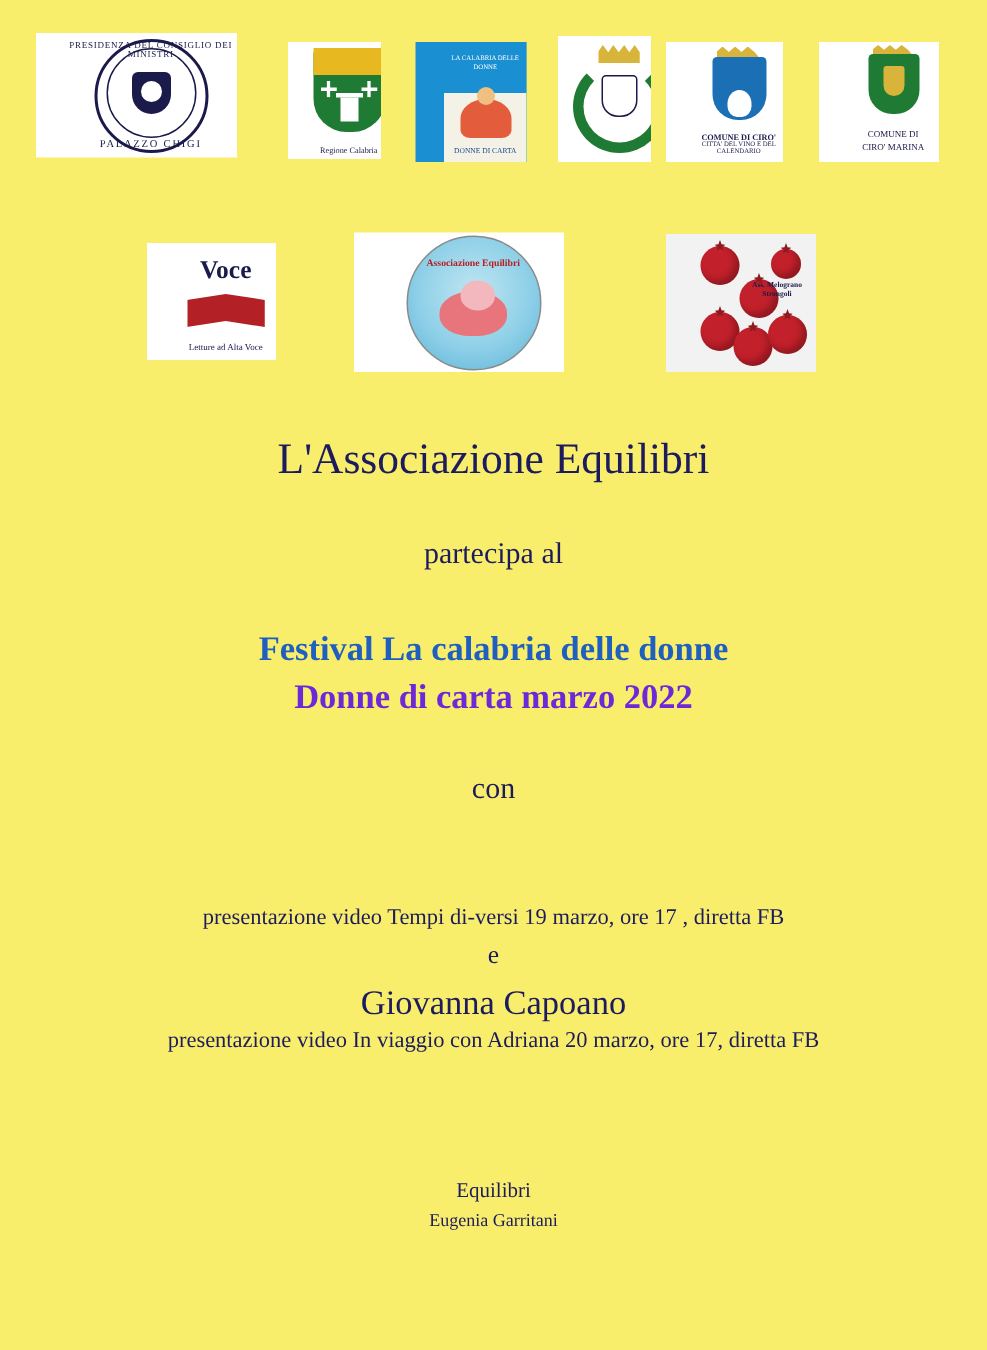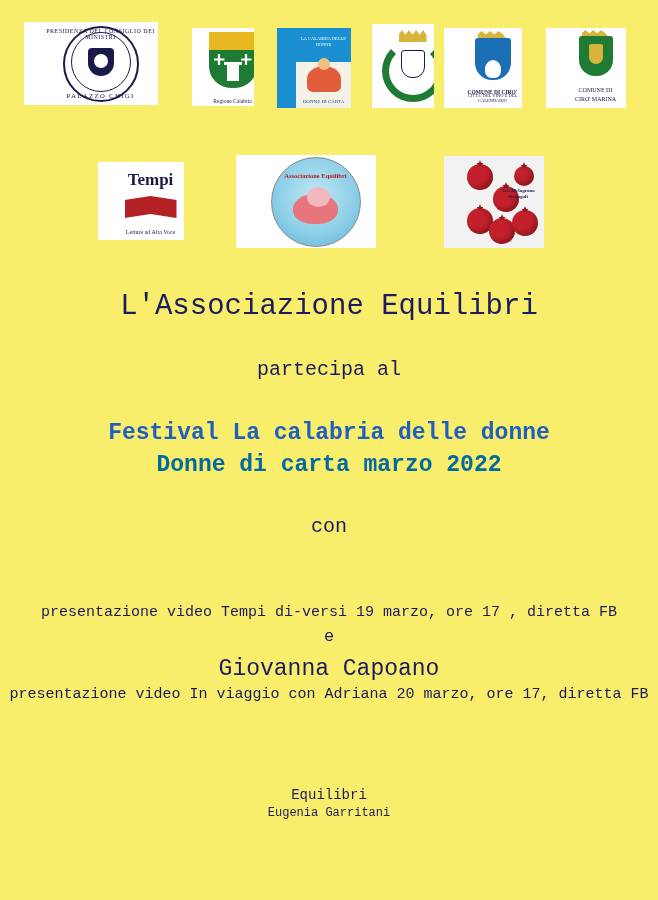--- a/index.html
+++ b/index.html
@@ -386,26 +386,26 @@
     font-weight: bold;
   }
 
   
   .line {
     position: absolute;
     left: 0;
     width: 100%;
     text-align: center;
     color: #1b1b5e;
-    font-family: Liberation Mono, monospace;
+    font-family: Liberation Serif, serif;
   }
   #t-assoc   { top: 290px; font-size: 29px; }
   #t-partec  { top: 358px; font-size: 20px; }
   #t-fest1   { top: 420px; font-size: 23px; font-weight: bold; color: #1f5fbf; }
-  #t-fest2   { top: 452px; font-size: 23px; font-weight: bold; color: #0369a1; }
+  #t-fest2   { top: 452px; font-size: 23px; font-weight: bold; color: #6d28d9; }
   #t-con     { top: 515px; font-size: 20px; }
   #t-name1   { top: 575px; font-size: 23px; }
   #t-desc1   { top: 604px; font-size: 15px; }
   #t-e       { top: 627px; font-size: 17px; }
   #t-name2   { top: 656px; font-size: 23px; }
   #t-desc2   { top: 686px; font-size: 15px; }
   #t-pres    { top: 787px; font-size: 14px; }
   #t-presname{ top: 806px; font-size: 12px; }
 </style>
 </head>
@@ -468,21 +468,21 @@
     <div class="logo-inner">
       <div class="crown"></div>
       <div class="shield"></div>
       <div class="logo-caption">COMUNE DI</div>
       <div class="logo-caption sub">CIRO' MARINA</div>
     </div>
   </div>
 
   <div class="logo" id="logo-laav">
     <div class="logo-inner">
-      <div class="letters">Tempi</div>
+      <div class="letters">Voce</div>
       <div class="book"></div>
       <div class="logo-caption">Letture ad Alta Voce</div>
     </div>
   </div>
 
   <div class="logo" id="logo-equilibri">
     <div class="logo-inner">
       <div class="circle">
         <div class="arc-text">Associazione Equilibri</div>
         <div class="blob"></div>

